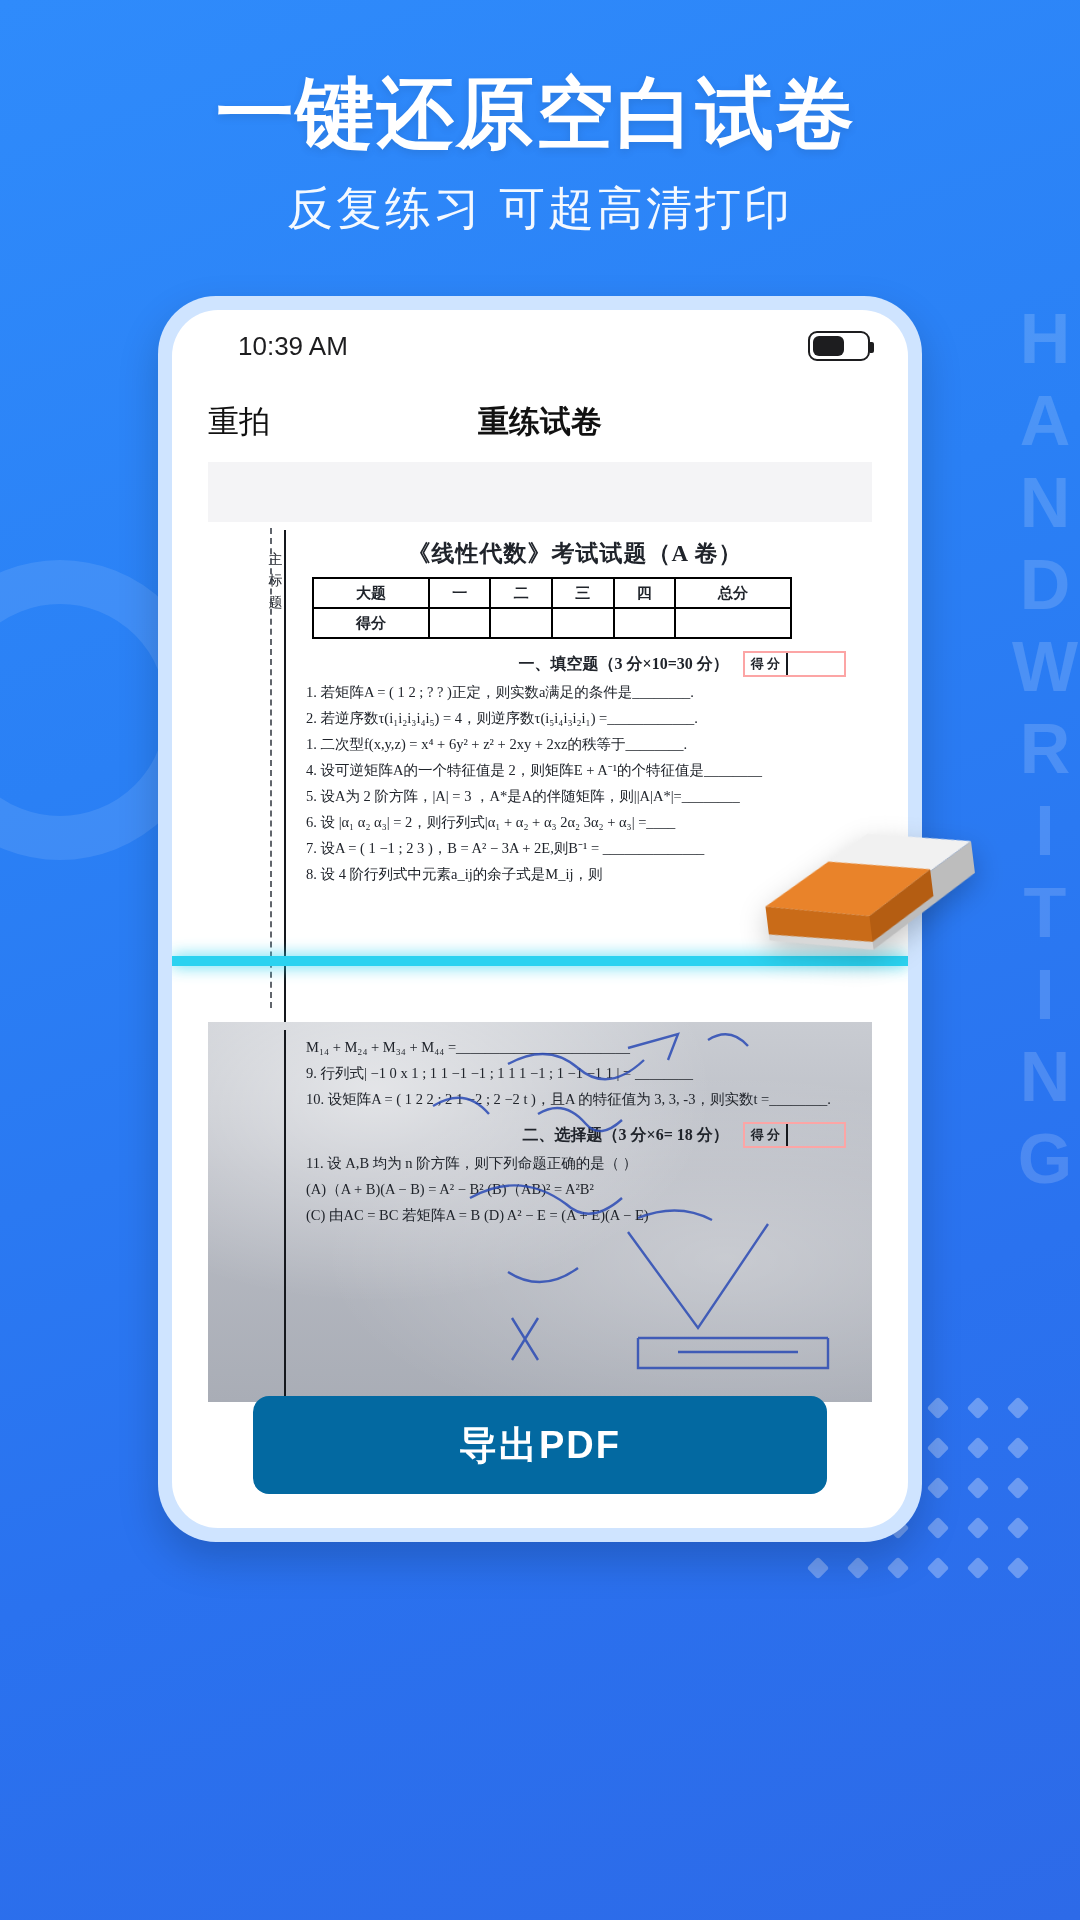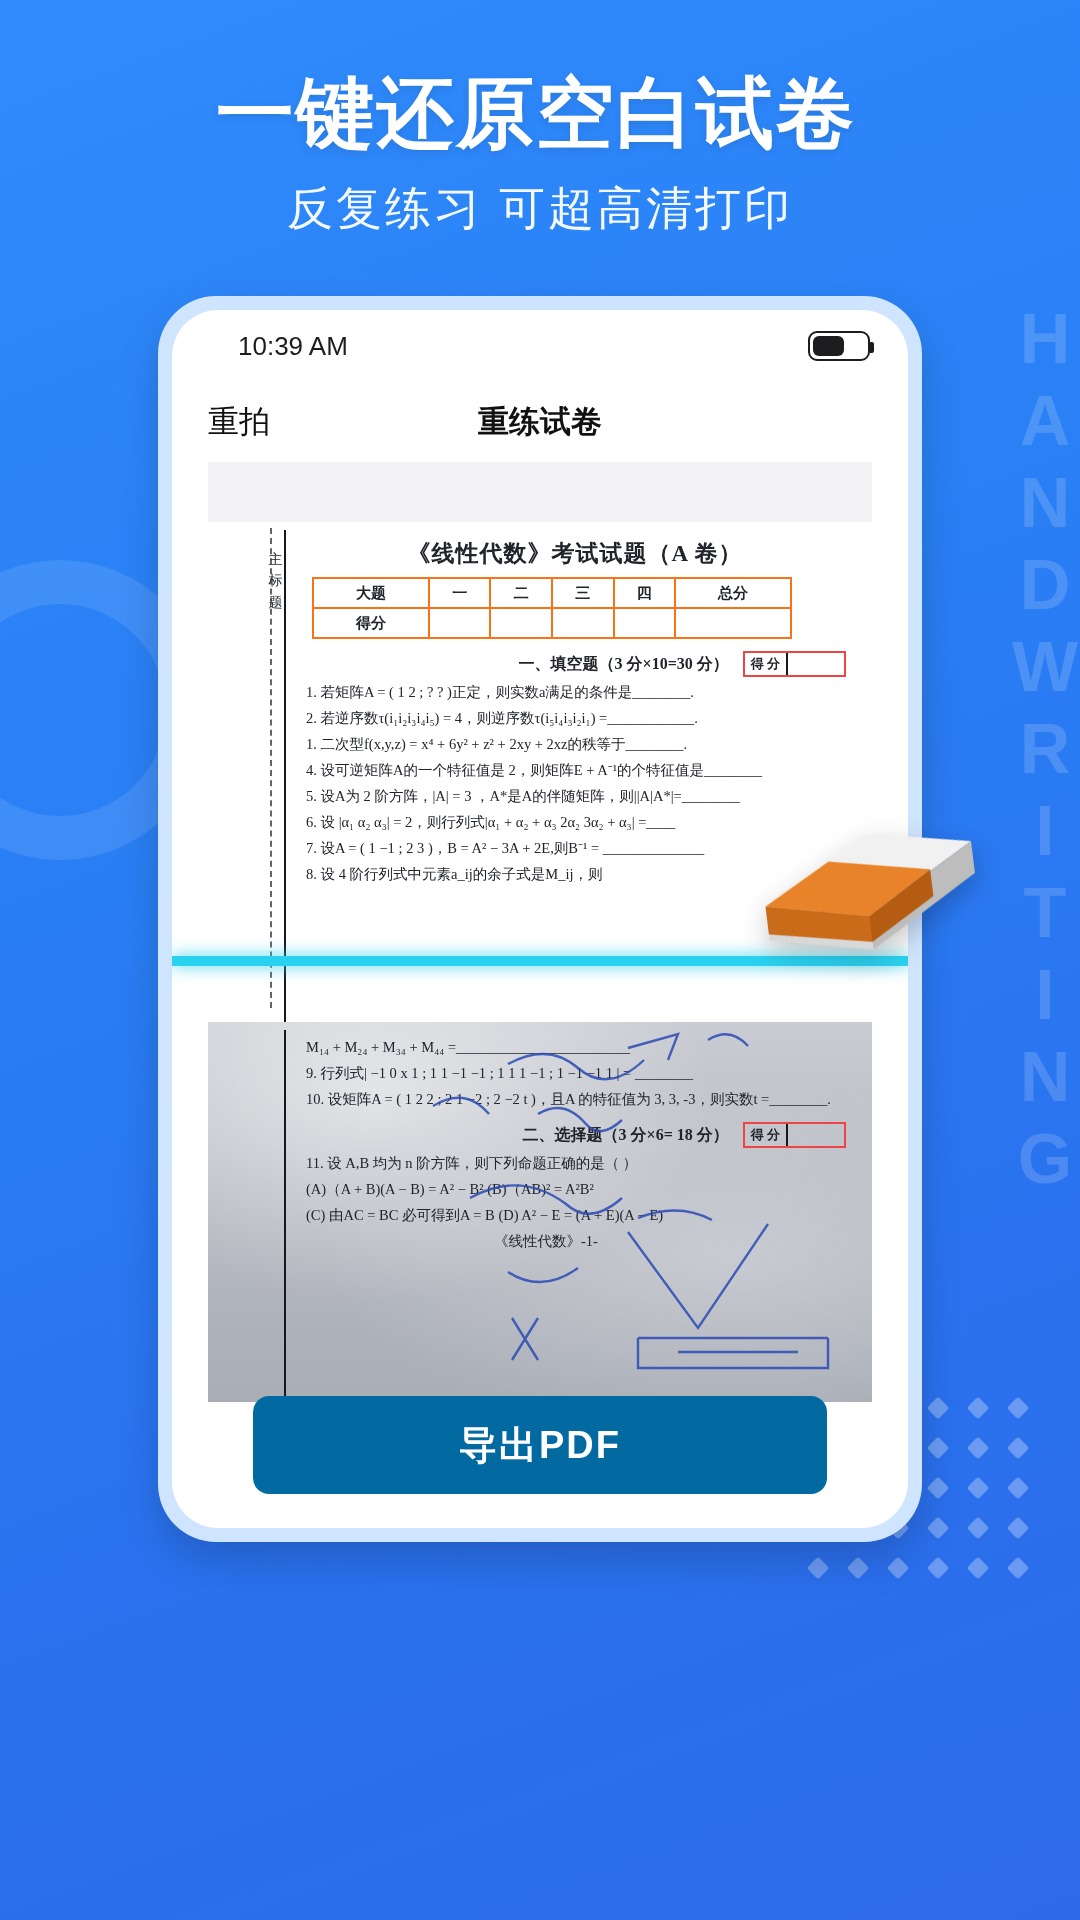--- a/index.html
+++ b/index.html
@@ -175,37 +175,37 @@
     margin: 6px 0 8px 70px;
     letter-spacing: 1px;
   }
   table.score-table {
     margin-left: 78px;
     border-collapse: collapse;
     width: 480px;
     font-size: 15px;
   }
   table.score-table td {
-    border: 2px solid #f97316;
+    border: 2px solid #000000;
     height: 30px;
     text-align: center;
     font-weight: bold;
   }
   .sec-head {
     margin: 12px 0 4px 72px;
     font-size: 16px;
     font-weight: bold;
     display: flex;
     align-items: center;
     gap: 14px;
     justify-content: flex-end;
   }
   .defen-box {
     display: inline-flex;
-    border: 2px solid #ef4444;
+    border: 2px solid #fca5a5;
     font-size: 13px;
     font-weight: bold;
   }
   .defen-box span { padding: 2px 6px; border-right: 2px solid #15181d; }
   .defen-box i { display: block; width: 56px; }
   .qline {
     margin: 5px 0 0 72px;
     font-size: 14.5px;
     line-height: 1.45;
     white-space: nowrap;
@@ -384,22 +384,21 @@
           <div class="sec-head">
             <span>二、选择题（3 分×6= 18 分）</span>
             <span class="defen-box">
               <span>得 分</span>
                 <i></i>
             </span>
           </div>
 
           <div class="qline">11.  设 A,B 均为 n 阶方阵，则下列命题正确的是（    ）</div>
           <div class="qline">(A)（A + B)(A − B) = A² − B²            (B)（AB)² = A²B²</div>
-          <div class="qline">(C) 由AC = BC 必可得到A = B           (D) A² − E = (A + E)(A − E)</div>
-          <div class="qline" style="text-align:center; margin-left:72px; width:480px;">《线性代数》-1-</div>
+          <div class="qline">(C) 由AC = BC 若矩阵A = B           (D) A² − E = (A + E)(A − E)</div>
         </div>
 
         <svg class="ink" style="left:0;top:0;width:664px;height:380px;">
           <path d="M300 42 q40 -22 70 4 t66 -8"></path>
           <path d="M420 26 l50 -14 l-10 26"></path>
           <path d="M500 18 q22 -14 40 6"></path>
           <path d="M225 84 q32 -20 56 8"></path>
           <path d="M330 92 q26 -16 48 10 q14 16 36 -4"></path>
           <path d="M420 210 l70 96 l70 -104"></path>
           <path d="M430 196 q40 -16 74 2"></path>

